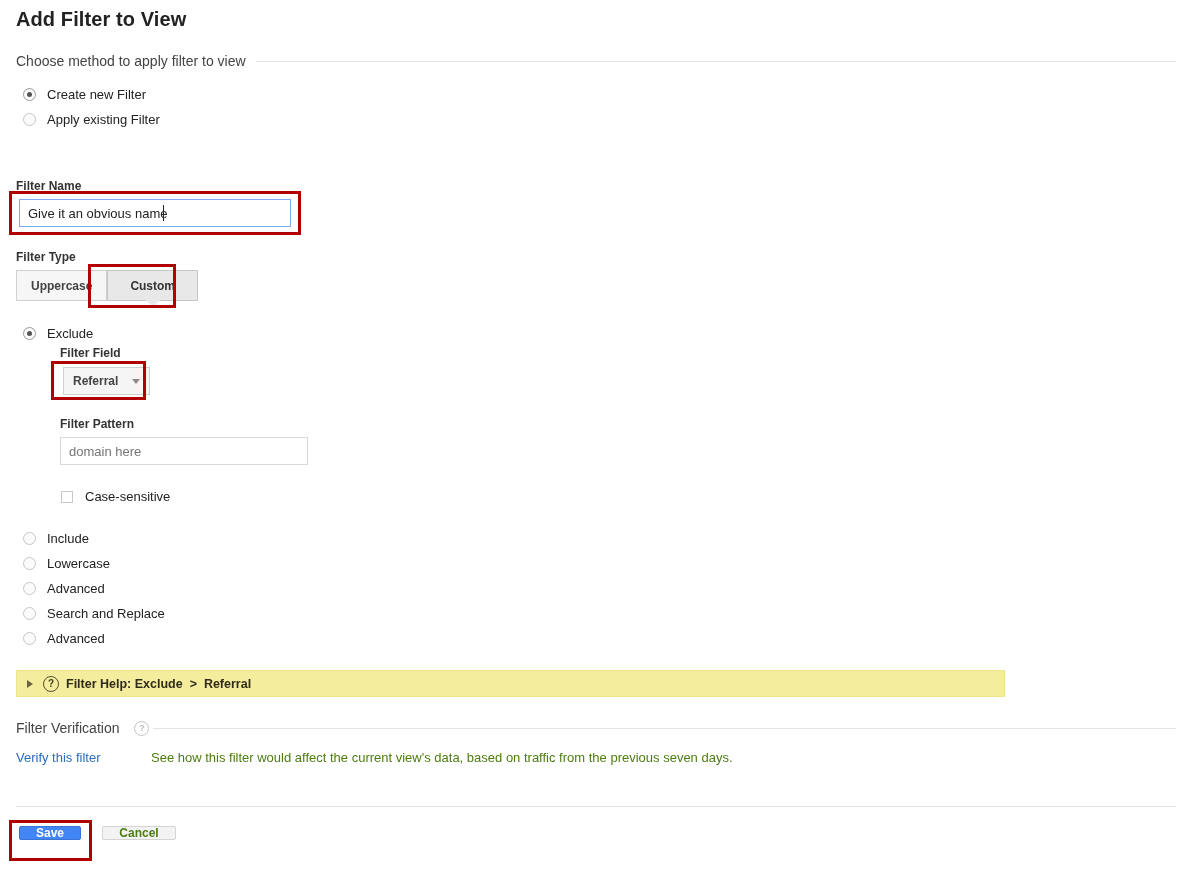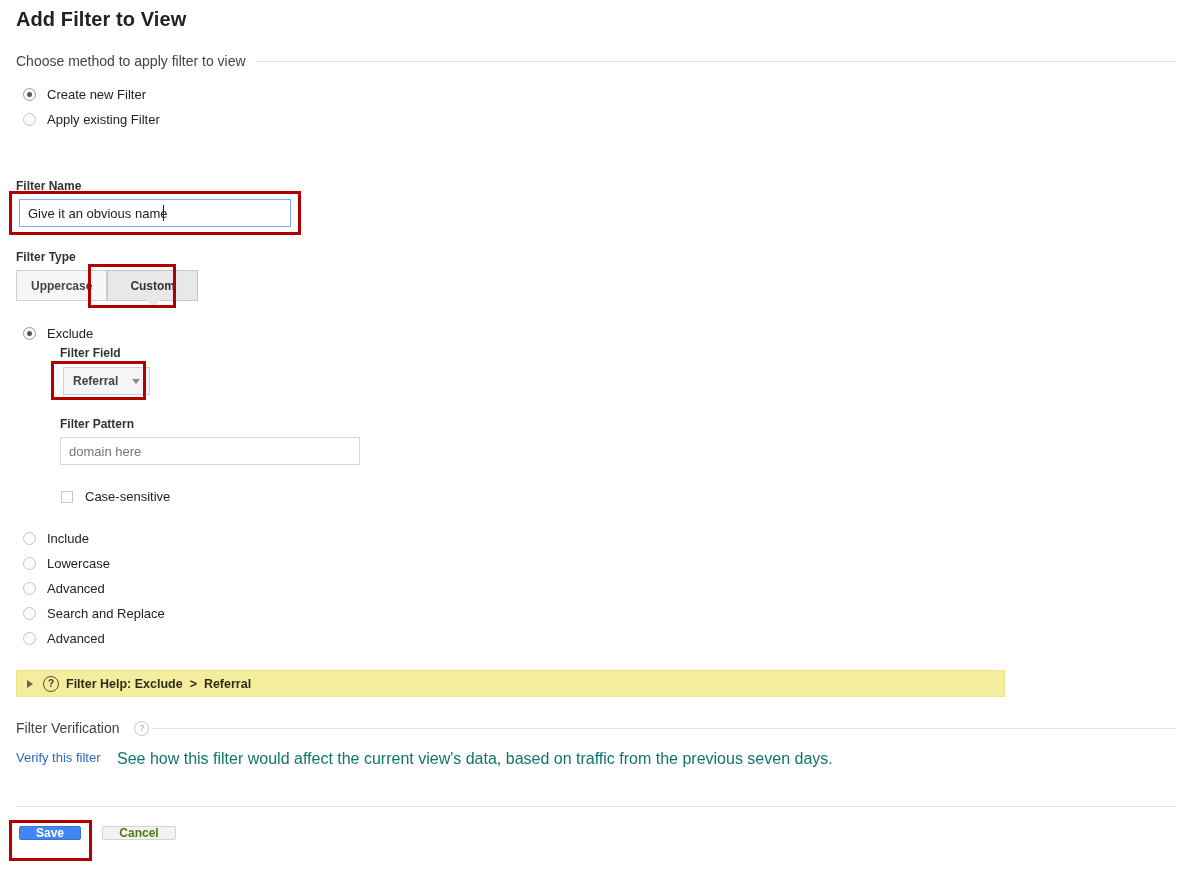--- a/index.html
+++ b/index.html
@@ -273,23 +273,24 @@
   
   .verify-link {
     position: absolute;
     font-size: 13px;
     color: #2a6dc0;
     text-decoration: none;
     white-space: nowrap;
   }
   .verify-text {
     position: absolute;
-    font-size: 16px;
-    color: #0f766e;
-    white-space: nowrap;
+    font-size: 13px;
+    color: #4d7c0f;
+    white-space: nowrap;
+    margin-left: 34px;
   }
 
   
   .bottom-rule {
     position: absolute;
     left: 16px;
     top: 806px;
     width: 1160px;
     height: 1px;
     background: #e4e4e4;
@@ -364,21 +365,21 @@
   </div>
 
   <div class="field-label" style="left:60px; top:346px;">Filter Field</div>
   <div class="dropdown-btn" style="left:63px; top:367px;">
     <span>Referral</span>
     <span class="dd-caret"></span>
   </div>
   <div class="annot" style="left:51px; top:361px; width:95px; height:39px;"></div>
 
   <div class="field-label" style="left:60px; top:417px;">Filter Pattern</div>
-  <input class="text-input" style="left: 60px; top: 437px; width: 300px; height: 28px;" placeholder="domain here">
+  <input class="text-input" style="left: 60px; top: 437px; width: 248px; height: 28px;" placeholder="domain here">
 
   <div class="check-row" style="left:61px; top:489px;">
     <span class="checkbox"></span>
     <span class="check-label">Case-sensitive</span>
   </div>
 
   <div class="radio-row" style="left:23px; top:529px;">
     <span class="radio"></span>
     <span class="radio-label">Include</span>
   </div>

